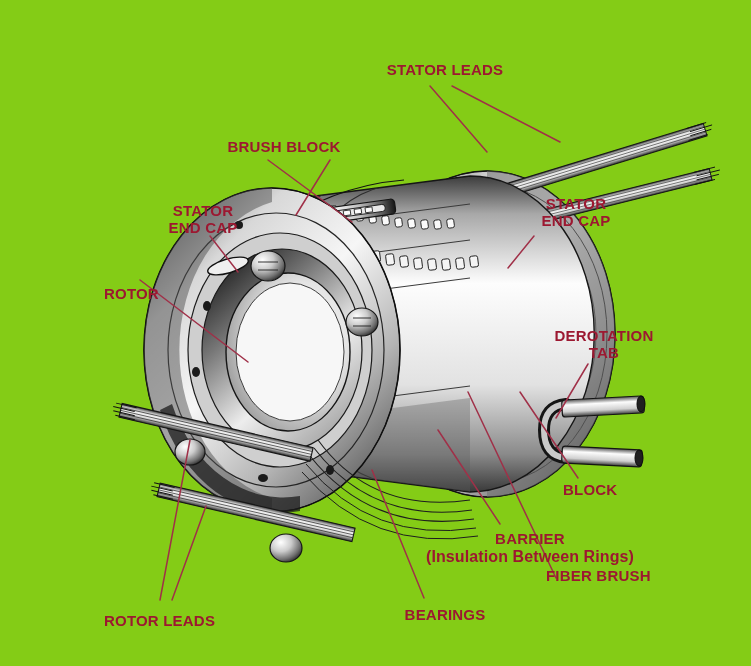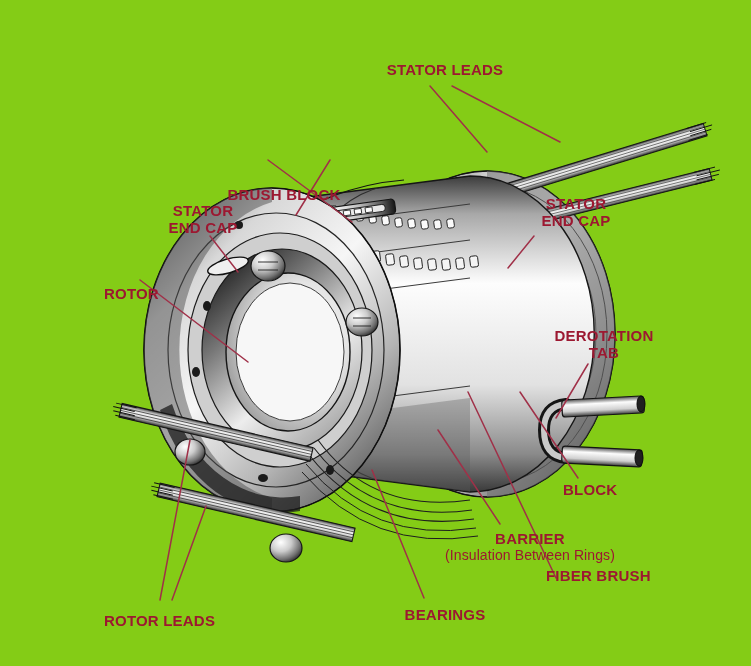--- a/index.html
+++ b/index.html
@@ -36,22 +36,22 @@
     font-size: 15px;
     line-height: 1.12;
     letter-spacing: 0.2px;
     white-space: nowrap;
     pointer-events: auto;
   }
   .label.c { text-align: center; transform: translateX(-50%); }
   .label.l { text-align: left; }
   .label .sub {
     display: block;
-    font-size: 14px;
-    font-weight: normal;
+    font-size: 16px;
+    font-weight: bold;
     letter-spacing: 0.1px;
   }
 </style>
 </head>
 <body>
 
 <div id="figure">
 
   <svg id="art-layer" viewBox="0 0 751 666">
     <defs>
@@ -393,21 +393,21 @@
       <line x1="424" y1="598" x2="372" y2="470"></line>
 
       <line x1="160" y1="600" x2="190" y2="440"></line>
       <line x1="172" y1="600" x2="206" y2="506"></line>
     </g>
   </svg>
 
   <div id="label-layer">
     <div class="label c" style="left:445px; top:62px;">STATOR LEADS</div>
 
-    <div class="label c" style="left:284px; top:139px;margin-top:48px;">BRUSH BLOCK</div>
+    <div class="label c" style="left:284px; top:139px;">BRUSH BLOCK</div>
 
     <div class="label c" style="left:203px; top:203px;">
       <span>STATOR</span><br>
       <span>END CAP</span>
     </div>
 
     <div class="label l" style="left:104px; top:258px;margin-top:28px;">ROTOR</div>
 
     <div class="label c" style="left:576px; top:196px;">
       <span>STATOR</span><br>

